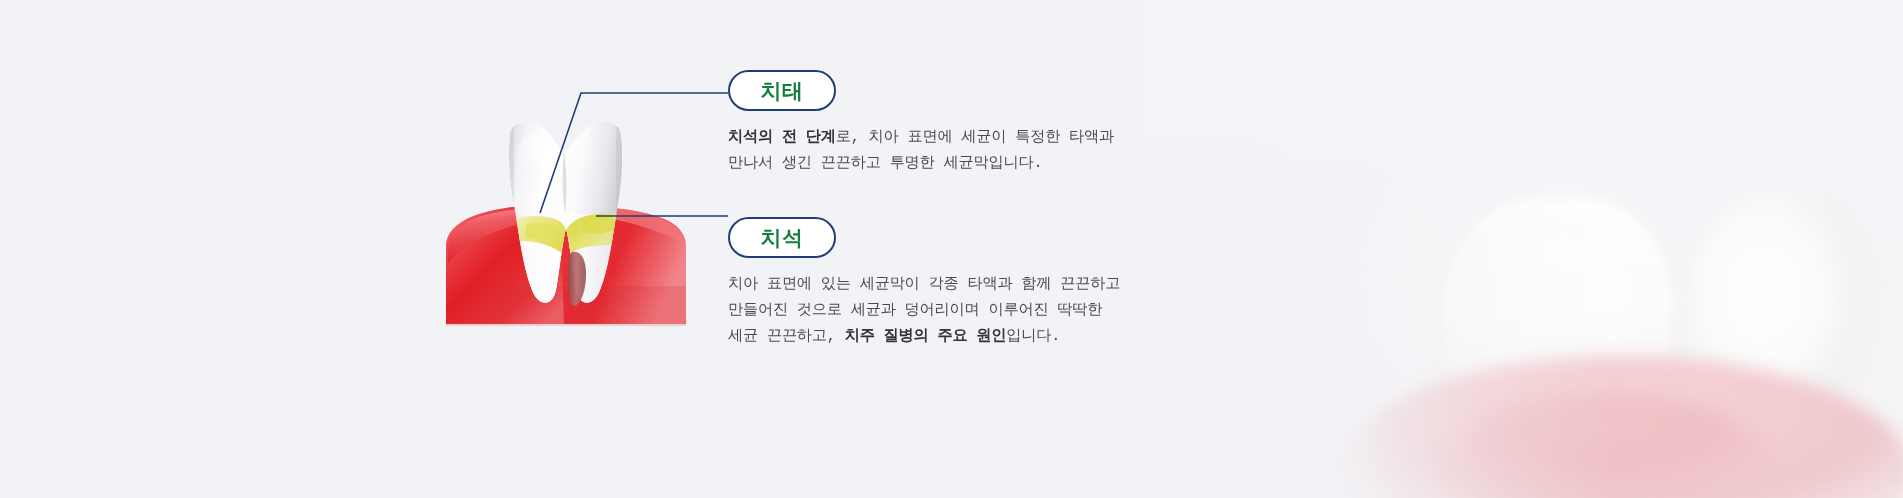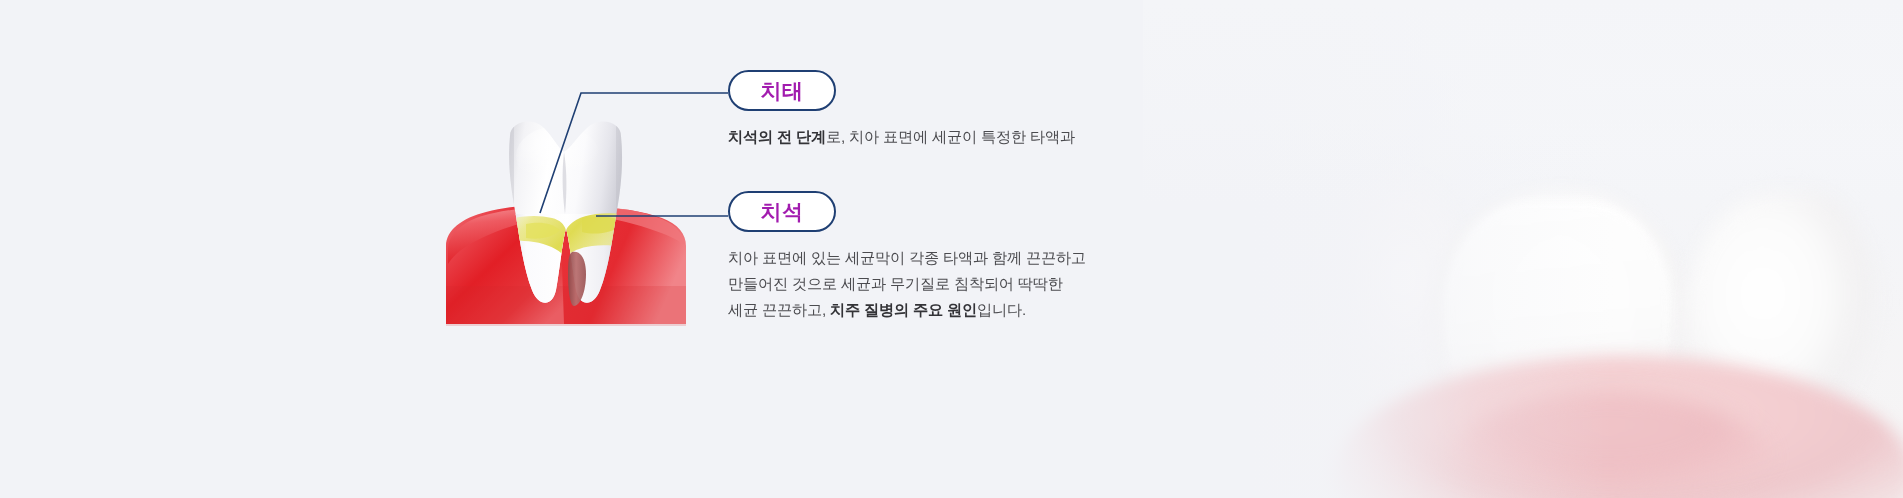--- a/index.html
+++ b/index.html
@@ -156,40 +156,40 @@
     display: inline-flex;
     align-items: center;
     justify-content: center;
     min-width: 108px;
     height: 41px;
     padding: 0 26px;
     box-sizing: border-box;
     background: #ffffff;
     border: 2px solid #1f3f73;
     border-radius: 21px;
-    color: #a21caf;
+    color: #15803d;
     font-size: 21px;
     font-weight: bold;
     letter-spacing: .5px;
     line-height: 1;
   }
 
   .desc {
     margin-top: 13px;
     color: #4b4b4f;
     font-size: 15.2px;
     line-height: 26px;
     letter-spacing: -0.2px;
     white-space: nowrap;
   }
   .desc .b {
     font-weight: bold;
     color: #333337;
   }
-  .desc .line { display: block; }
+  .desc .line { display: block; font-family: Liberation Mono, monospace; }
 </style>
 </head>
 <body>
 
 <div class="stage">
 
   <div class="photo-backdrop">
     <div class="pb-base"></div>
     <div class="pb-tooth-left"></div>
     <div class="pb-tooth-main"></div>
@@ -348,26 +348,27 @@
 
     <polyline points="596,216 728,216" fill="none" stroke="#1f3f73" stroke-width="1.6"></polyline>
   </svg>
 
   <div class="content">
 
     <div class="block first">
       <div class="pill">치태</div>
       <div class="desc">
         <span class="line"><span class="b">치석의 전 단계</span><span>로, 치아 표면에 세균이 특정한 타액과</span></span>
+        <span class="line"><span>만나서 생긴 끈끈하고 투명한 세균막입니다.</span></span>
       </div>
     </div>
 
     <div class="block second">
       <div class="pill">치석</div>
       <div class="desc">
         <span class="line"><span>치아 표면에 있는 세균막이 각종 타액과 함께 끈끈하고</span></span>
-        <span class="line"><span>만들어진 것으로 세균과 무기질로 침착되어 딱딱한</span></span>
+        <span class="line"><span>만들어진 것으로 세균과 덩어리이며 이루어진 딱딱한</span></span>
         <span class="line"><span>세균 끈끈하고, </span><span class="b">치주 질병의 주요 원인</span><span>입니다.</span></span>
       </div>
     </div>
 
   </div>
 </div>
 
 </body></html>

